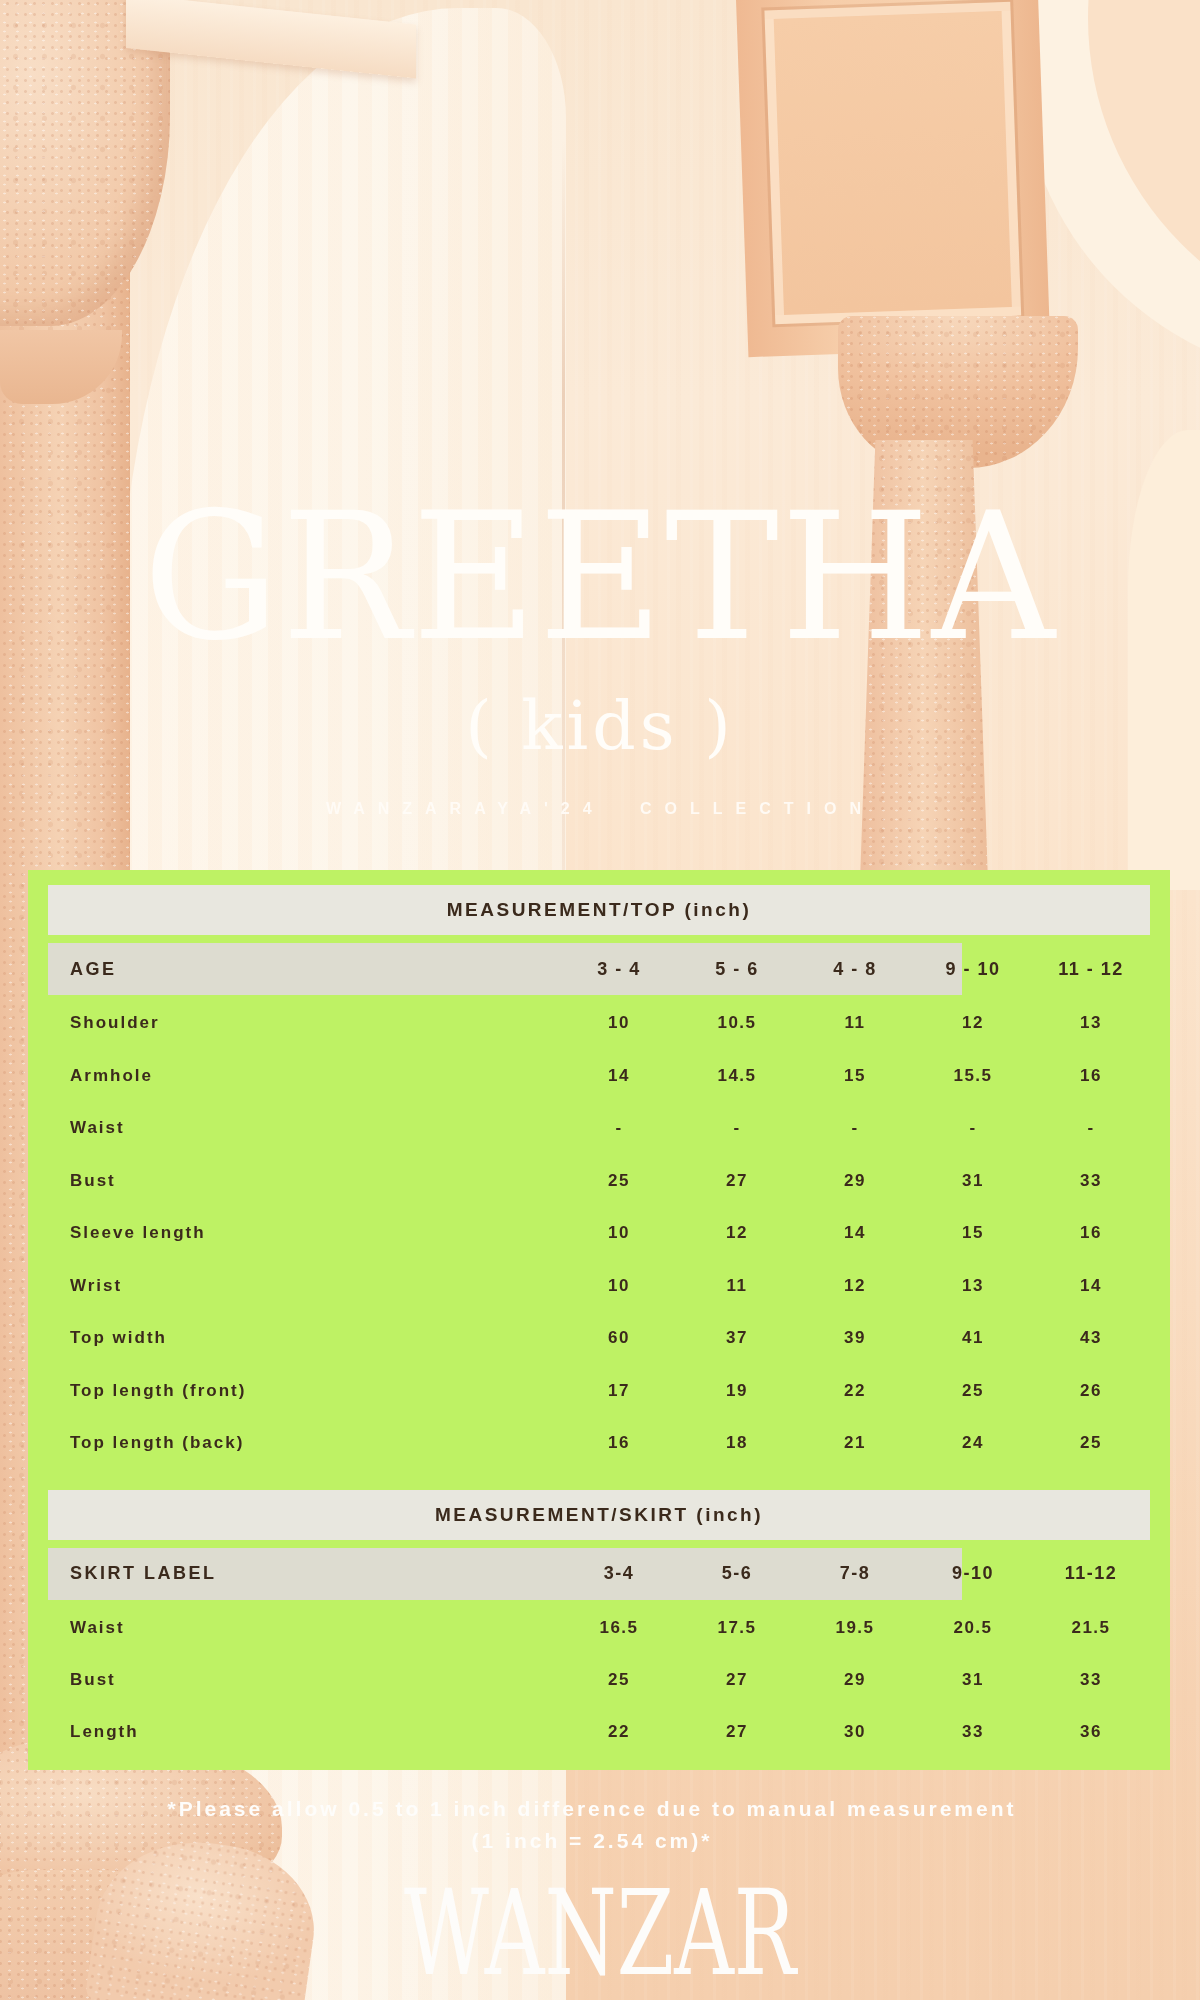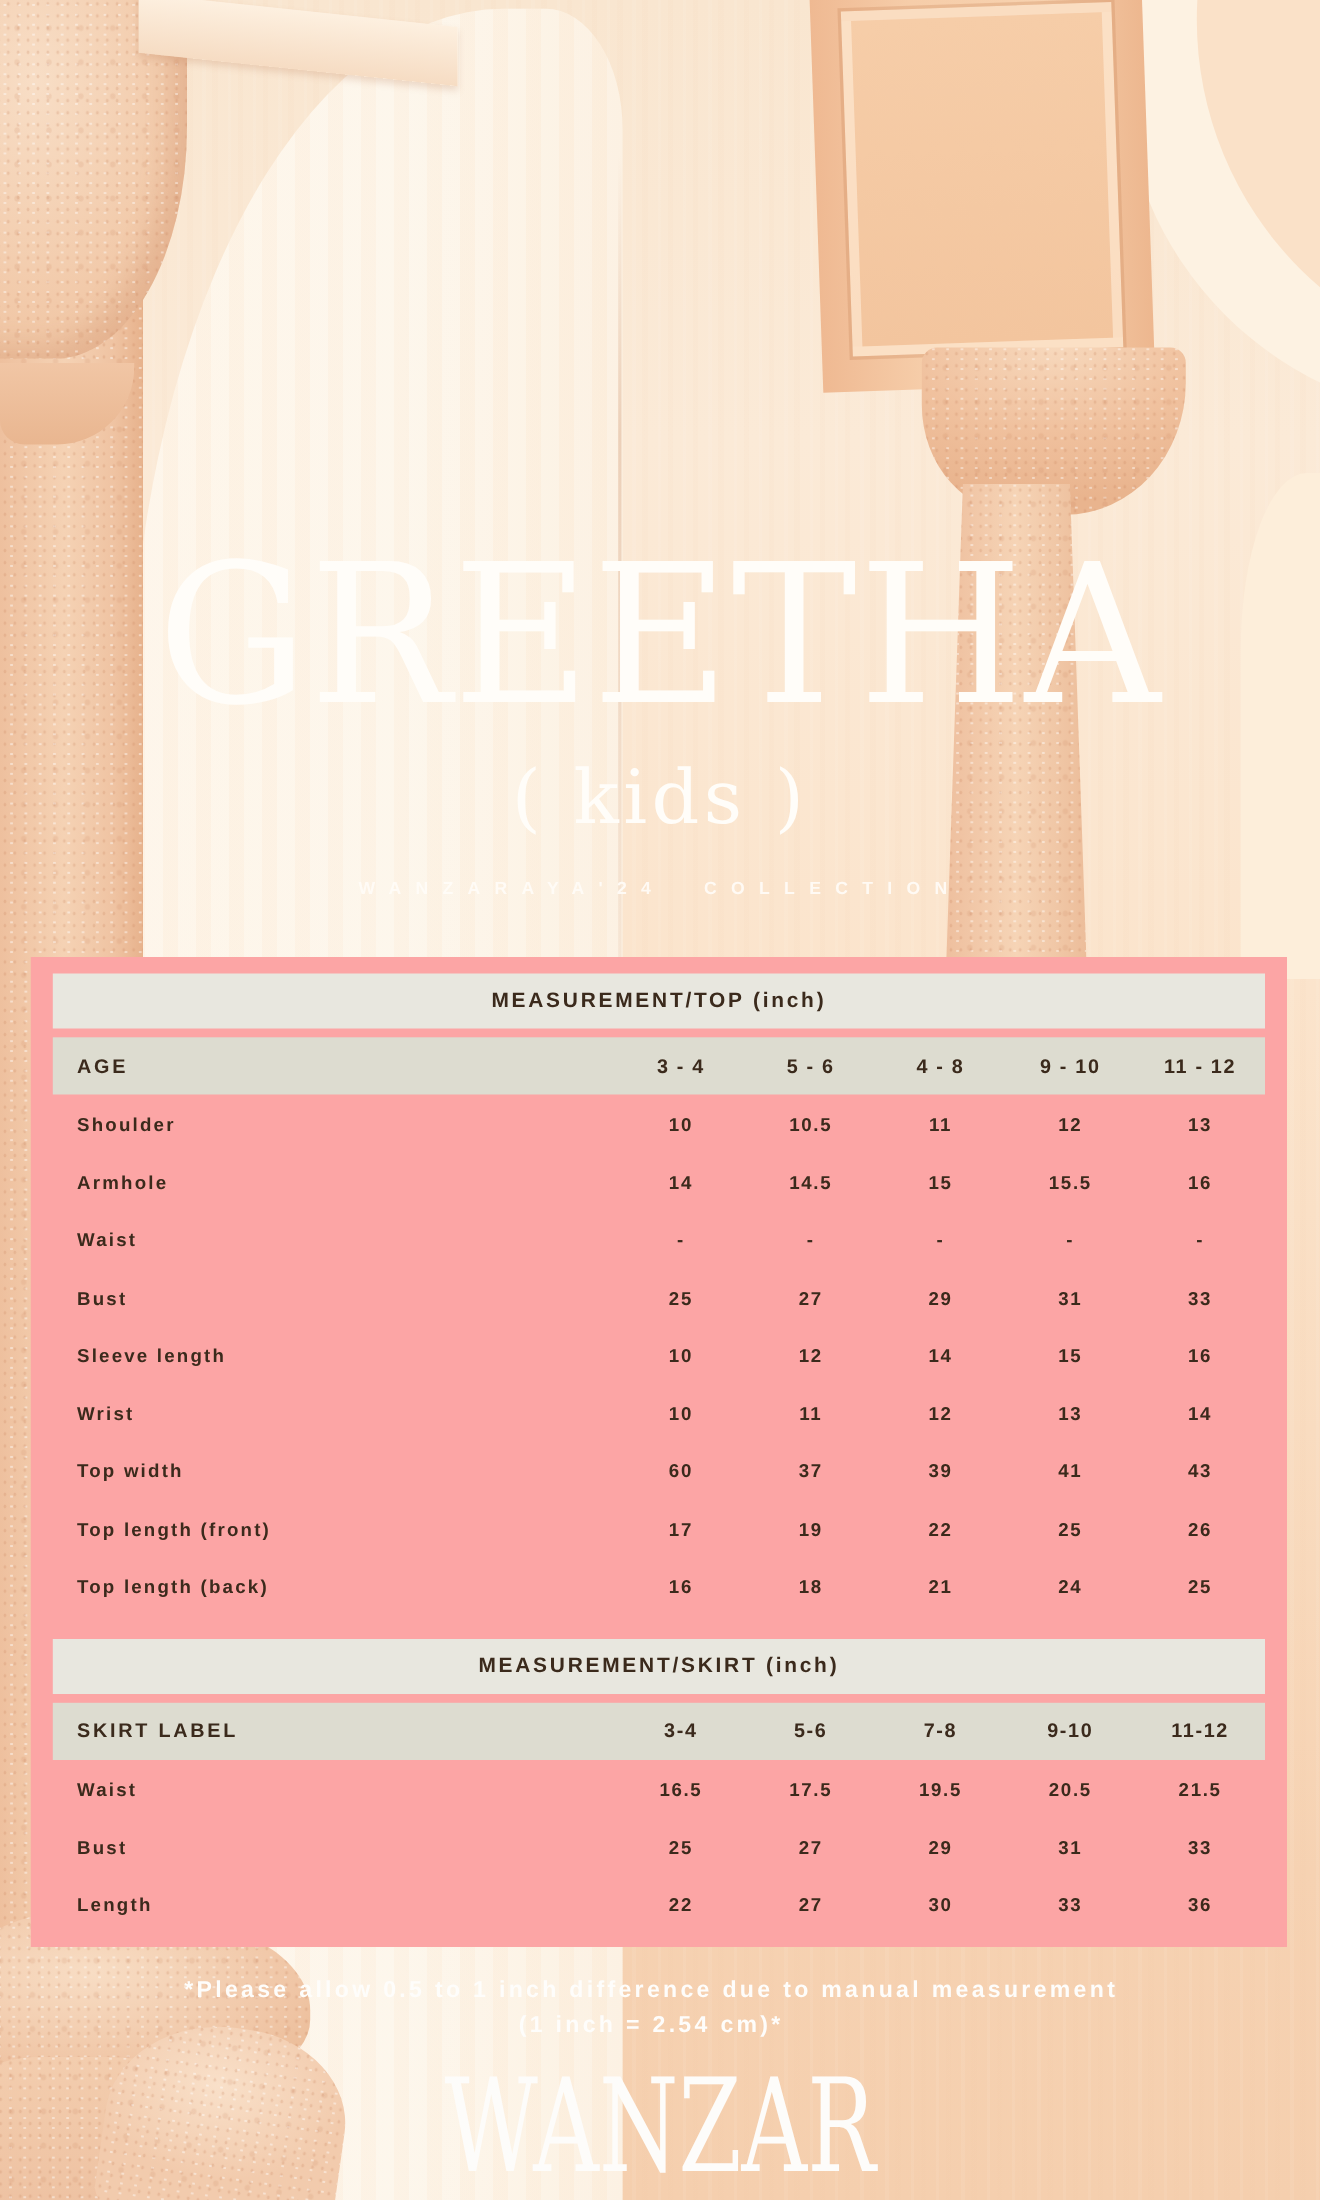--- a/index.html
+++ b/index.html
@@ -71,28 +71,28 @@
   .hero-title{position:absolute; left:0; right:0; top:488px; margin:0;
     font-family:"DejaVu Serif", serif; font-weight:400; font-size:176px; line-height:180px;
     letter-spacing:2px; transform:scaleX(.97);}
   .hero-subtitle{position:absolute; left:0; right:0; top:676px;
     font-family:"DejaVu Serif", serif; font-size:68px; line-height:100px; letter-spacing:4px;}
   .hero-collection{position:absolute; left:0; right:0; top:800px;
     font-size:16px; font-weight:700; letter-spacing:13px; word-spacing:18px;
     color:rgba(255,252,247,.92);}
   
   .card{position:absolute; left:28px; top:870px; width:1142px; height:900px; z-index:9;
-    background:#fca5a5; box-sizing:border-box; padding:15px 20px 0 20px; color:#3b2a1c;}
+    background:#bef264; box-sizing:border-box; padding:15px 20px 0 20px; color:#3b2a1c;}
   .band{box-sizing:border-box; width:1102px;}
   .title-band{height:50px; background:#e8e7df; display:flex; align-items:center; justify-content:center;
     margin-bottom:8px;}
   .title-band span{font-size:19px; font-weight:700; letter-spacing:2.5px;}
   .header-band{height:52px; background:#dddcd0; margin-bottom:2px;}
   .trow{display:grid; grid-template-columns:512px 118px 118px 118px 118px 118px; align-items:center;
-    width:1102px; box-sizing:border-box;}
+    width:914px; box-sizing:border-box;}
   .cell{display:block;}
   .lbl{padding-left:22px; text-align:left; font-weight:700; font-size:17px; letter-spacing:2px;}
   .header-band .lbl{font-size:18px; letter-spacing:2.5px;}
   .val{text-align:center; font-weight:700; font-size:17px; letter-spacing:1.5px;}
   .colhead{font-size:18px;}
   .datarow{height:52.5px;}
   .rows-skirt .datarow{height:52px;}
   .skirt-gap{height:20px;}
   
   .footnote{position:absolute; left:0; right:16px; top:1793px; z-index:8; text-align:center;

